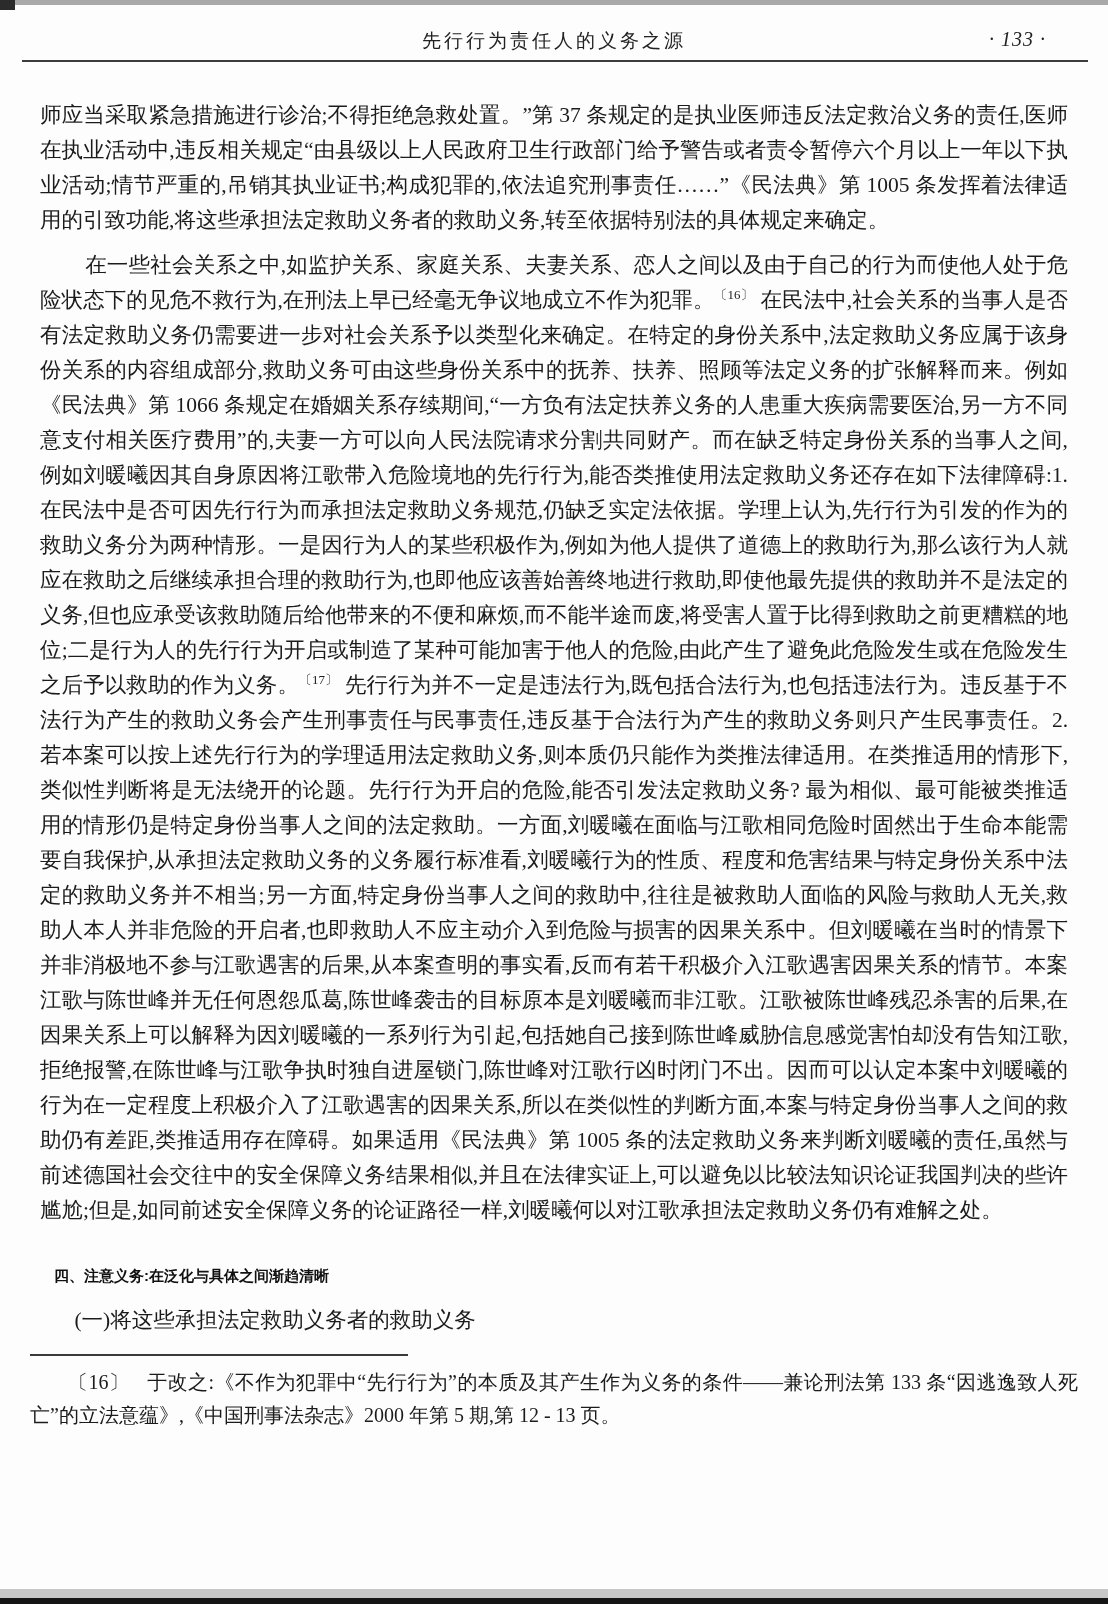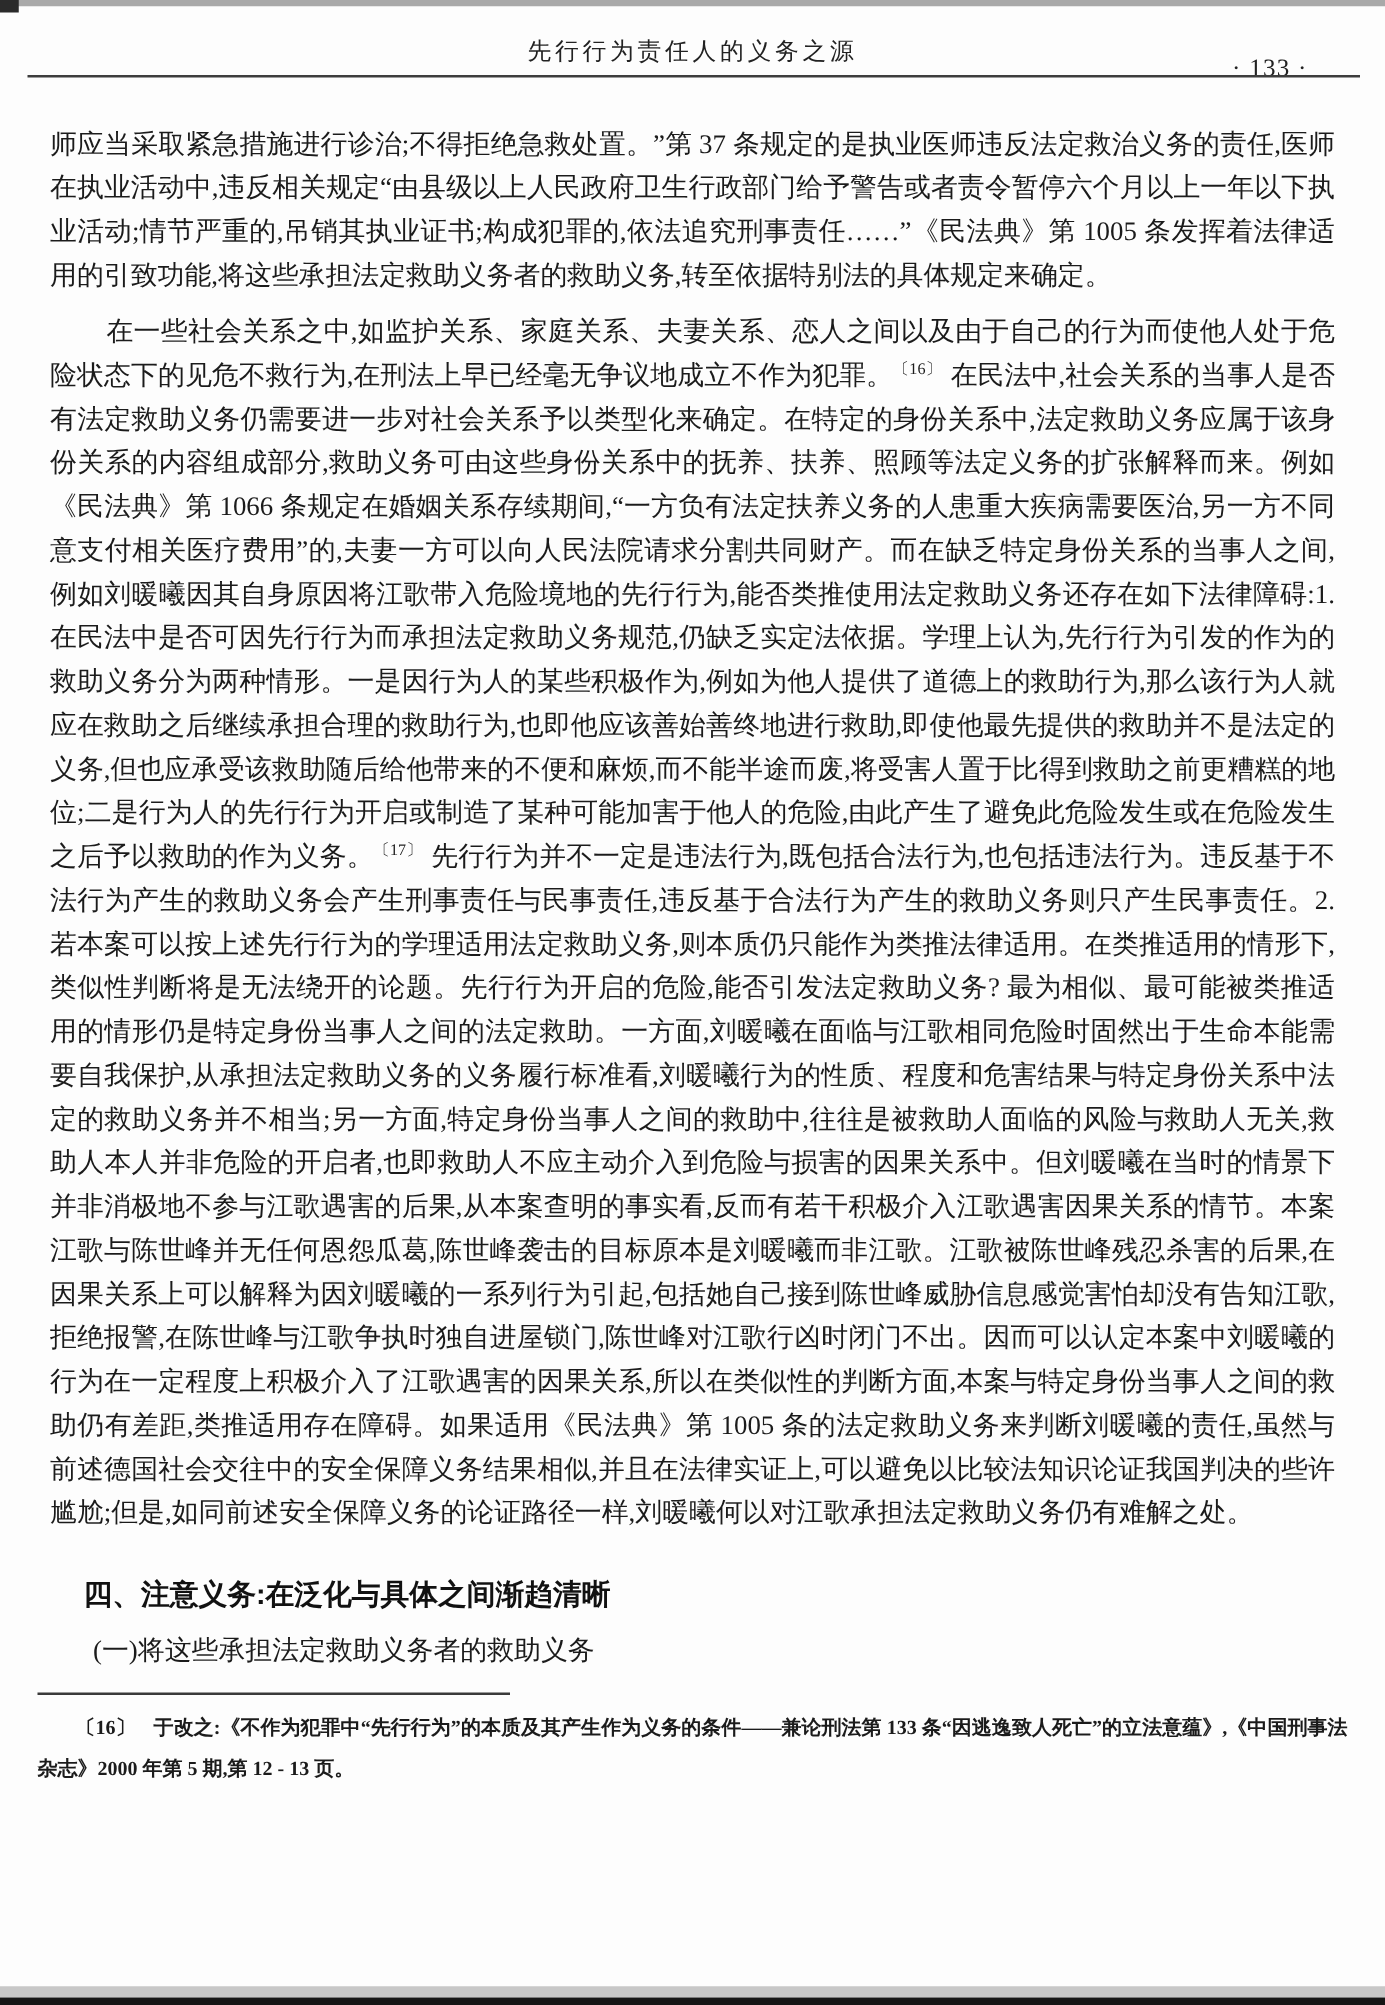--- a/index.html
+++ b/index.html
@@ -17,22 +17,22 @@
   .scan-bottom-black { position:absolute; bottom:0; left:0; right:0; height:6px; background:#151515; }
 
   .page { padding:0 30px; }
 
   .header { position:relative; height:72px; }
   .header-title {
     position:absolute; left:0; right:0; top:28px;
     text-align:center; font-size:19px; letter-spacing:3px; color:#222;
   }
   .page-number {
-    position:absolute; right:32px; top:44px;
-    font-size:20px; letter-spacing:1px; color:#222;
+    position:absolute; right:32px; top:28px;
+    font-size:20px; letter-spacing:1px; color:#222;font-style:italic;
   }
   .header-rule {
     position:absolute; left:-8px; right:-10px; top:60px;
     border-top:2.5px solid #3d3d3d;
   }
 
   .content { margin-top:26px; }
   .body-text p {
     margin:10px;
     font-size:21.5px;
@@ -45,45 +45,44 @@
     line-height:0;
     vertical-align:super;
     margin-right:0.55em;
     letter-spacing:0;
   }
 
   .section-heading {
     margin:30px 0 0 0;
     font-family:"Liberation Sans","DejaVu Sans",sans-serif;
     font-weight:bold;
-    font-size:23px;
+    font-size:15px;
     line-height:35px;
     text-indent:1.6em;
     color:#111;
   }
   .sub-heading {
     margin:14px 0 0 0;
     font-size:21px;
     line-height:35px;
     text-indent:1.6em;
   }
   .after-sub { margin-top:10px !important; }
 
   .footnote-rule {
     width:378px; height:0;
     border-top:2.5px solid #3a3a3a;
     margin:16px 0 10px 0;
   }
   .footnotes p {
     margin:0;
-    font-size:16px;
+    font-size:20px;
     line-height:33px;
     text-align:justify;
     text-indent:1.9em;
-    font-weight:bold;
   }
   .fn-marker { margin-right:0.9em; }
 </style>
 </head>
 <body>
 
 <div class="scan-top-strip"></div>
 <div class="scan-corner-mark"></div>
 
 <div class="page">

